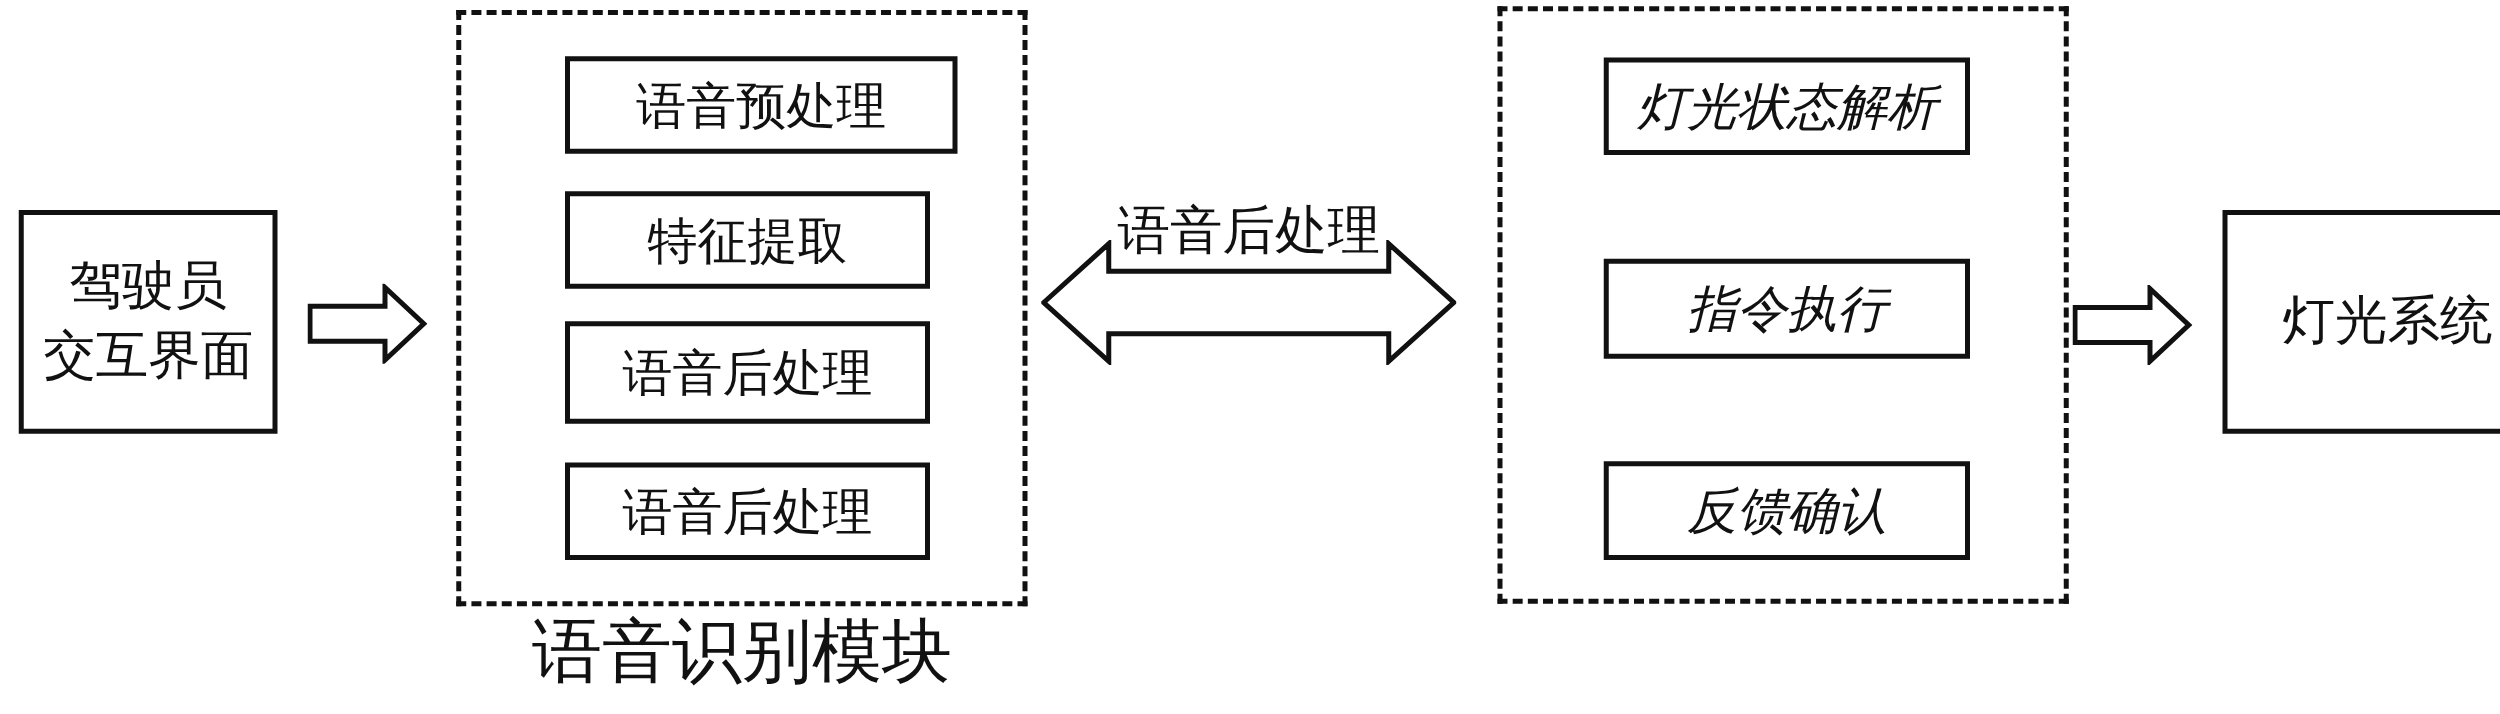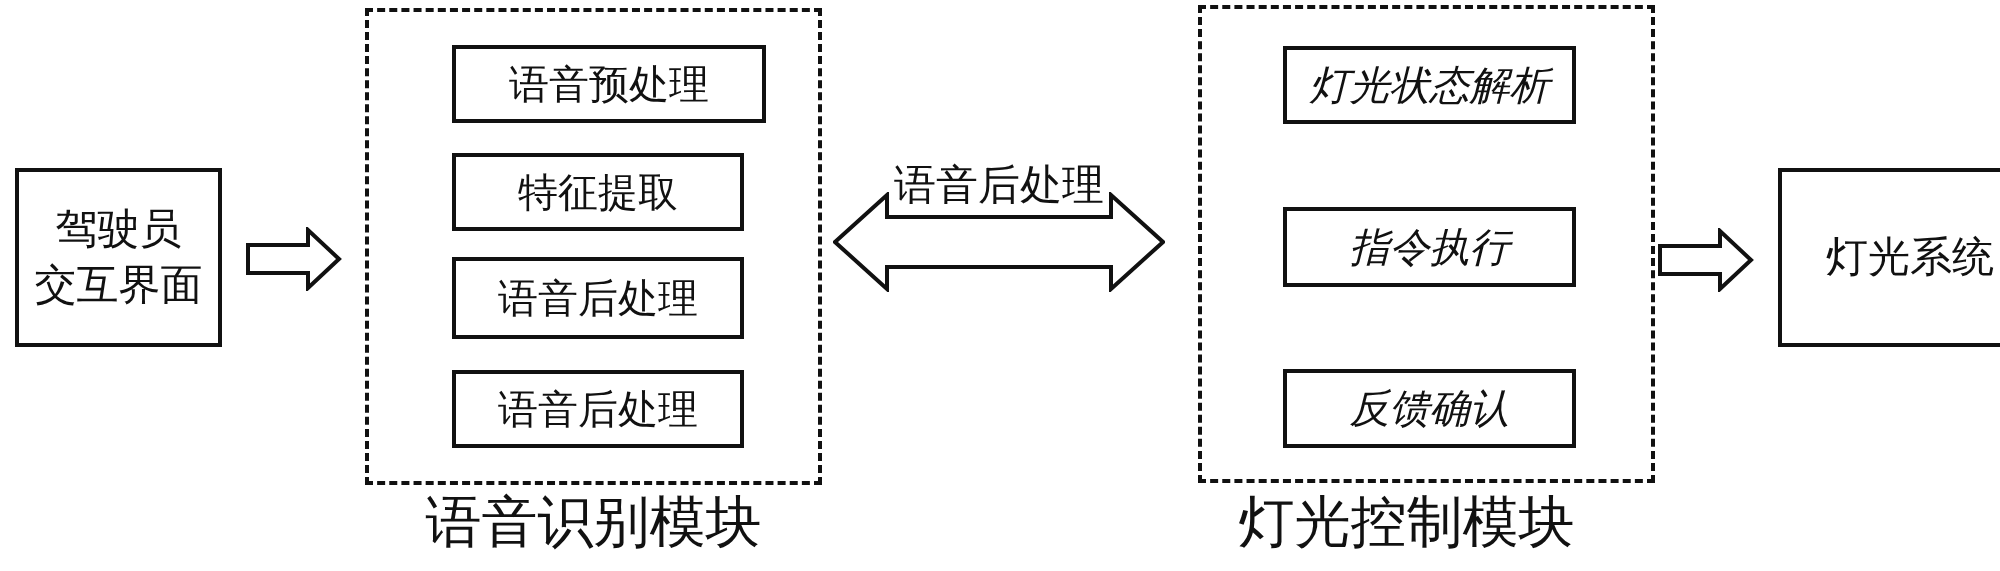--- a/index.html
+++ b/index.html
@@ -116,21 +116,20 @@
     <div id="light-step-0" class="step-box">
       <span>灯光状态解析</span>
     </div>
     <div id="light-step-1" class="step-box">
       <span>指令执行</span>
     </div>
     <div id="light-step-2" class="step-box">
       <span>反馈确认</span>
     </div>
   </div>
-  <div id="light-label" class="module-label">灯光控制模块</div>
 
   <svg id="arrow-2" class="arrow-svg" width="96" height="64" viewBox="0 0 96 64">
     <polygon points="2,18 62,18 62,3 93,32 62,61 62,46 2,46" fill="#ffffff" stroke="#111111" stroke-width="4" stroke-linejoin="miter"></polygon>
   </svg>
 
   <div id="light-system-box" class="solid-box">
     <span>灯光系统</span>
   </div>
 
 </div>

